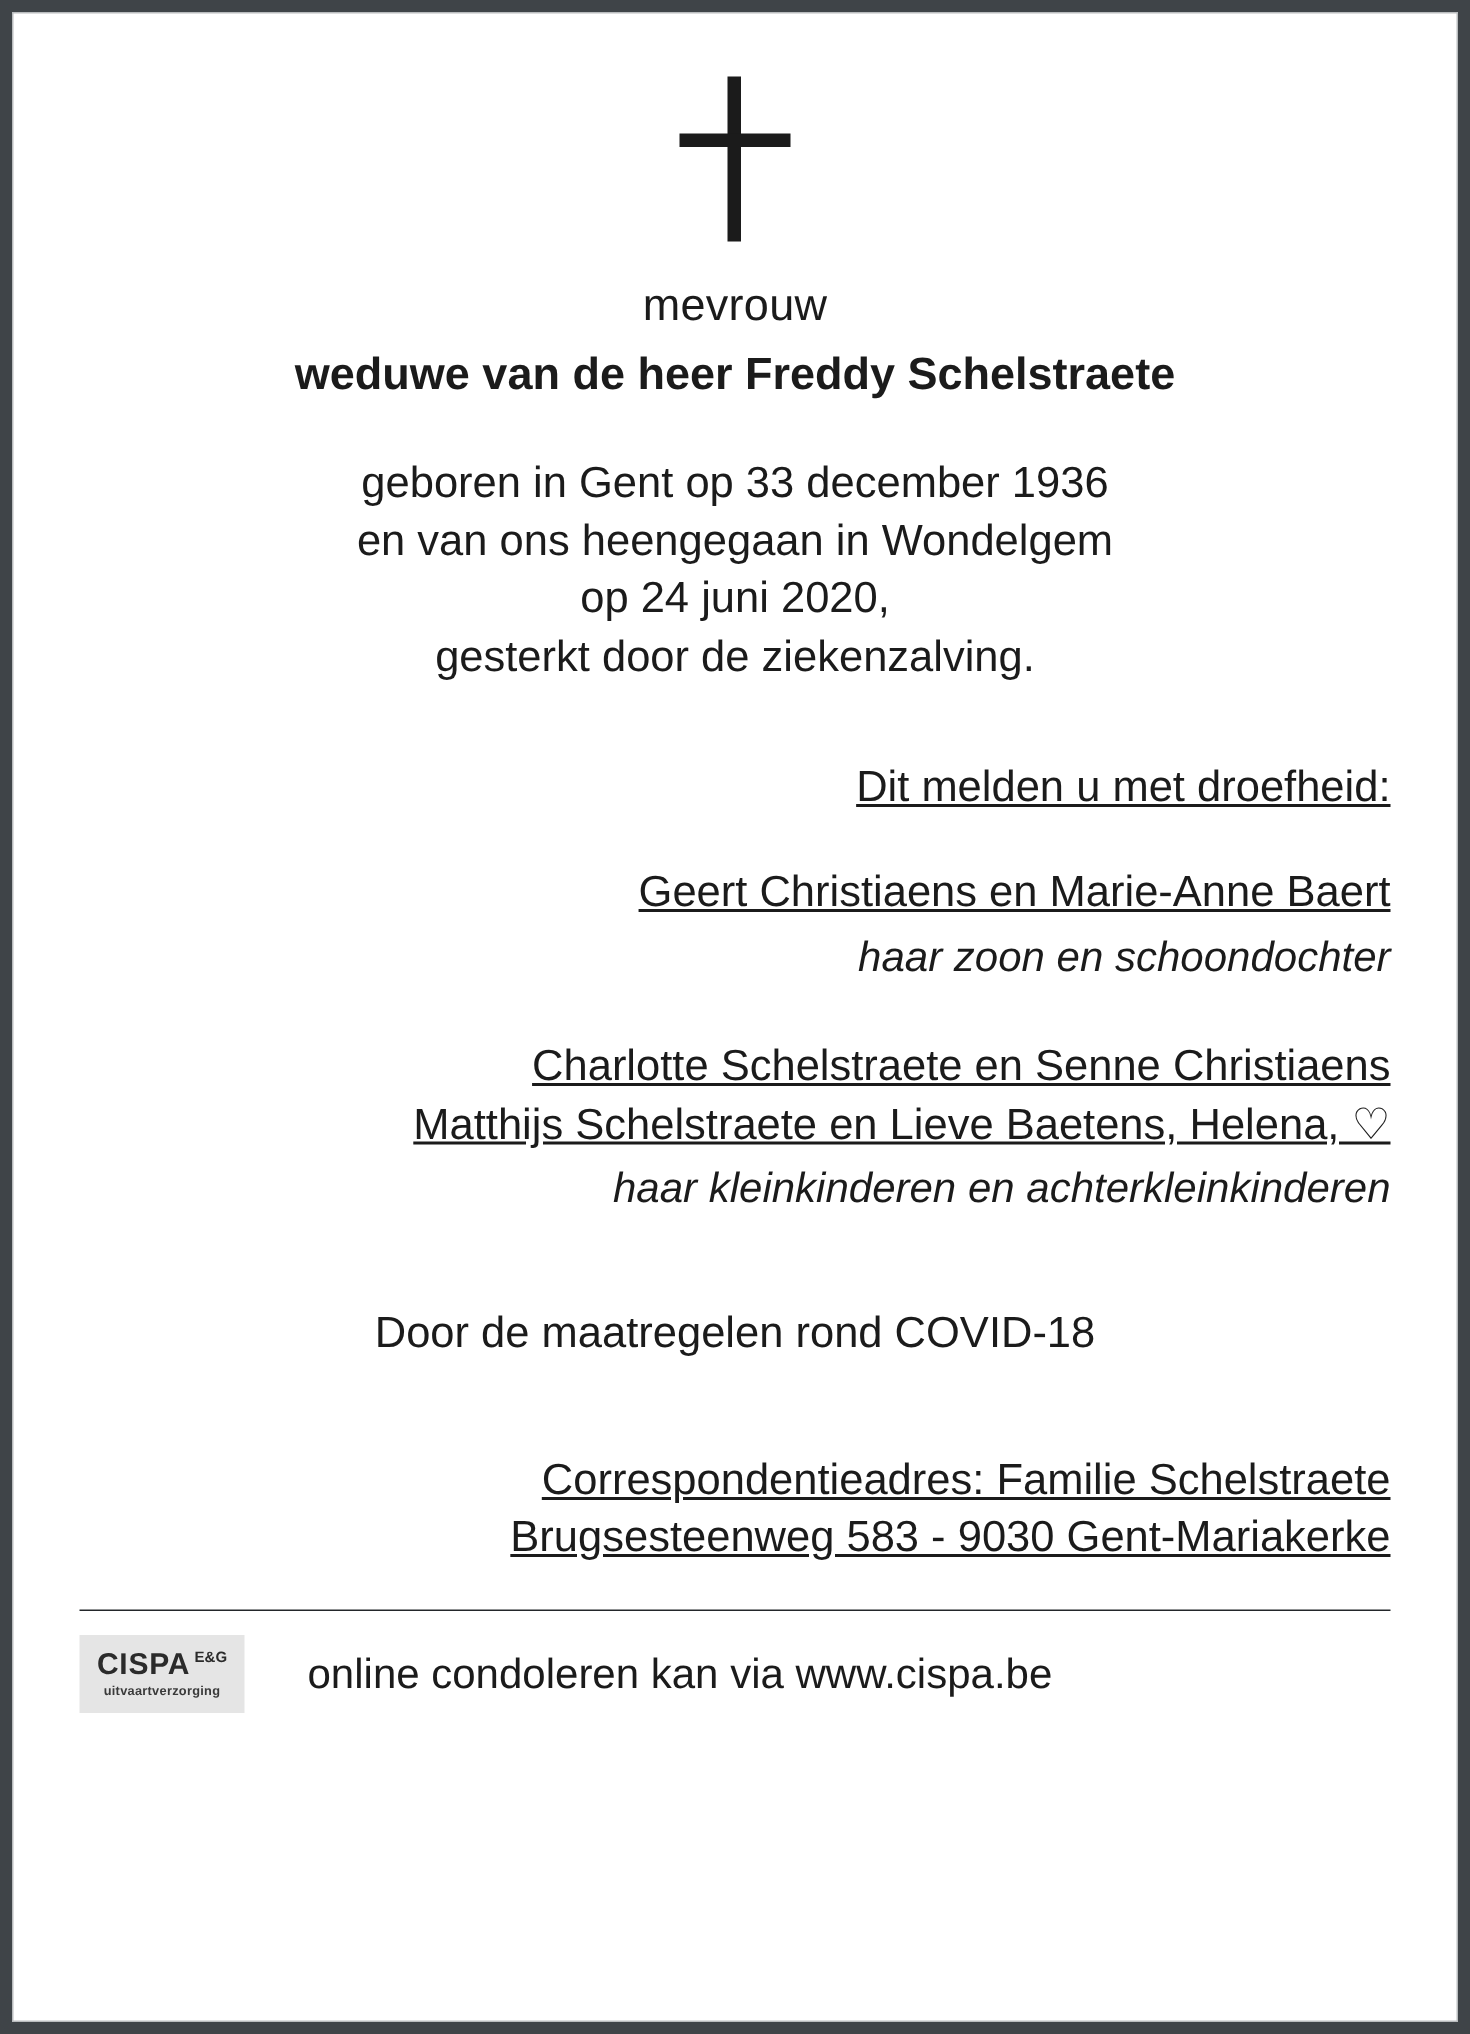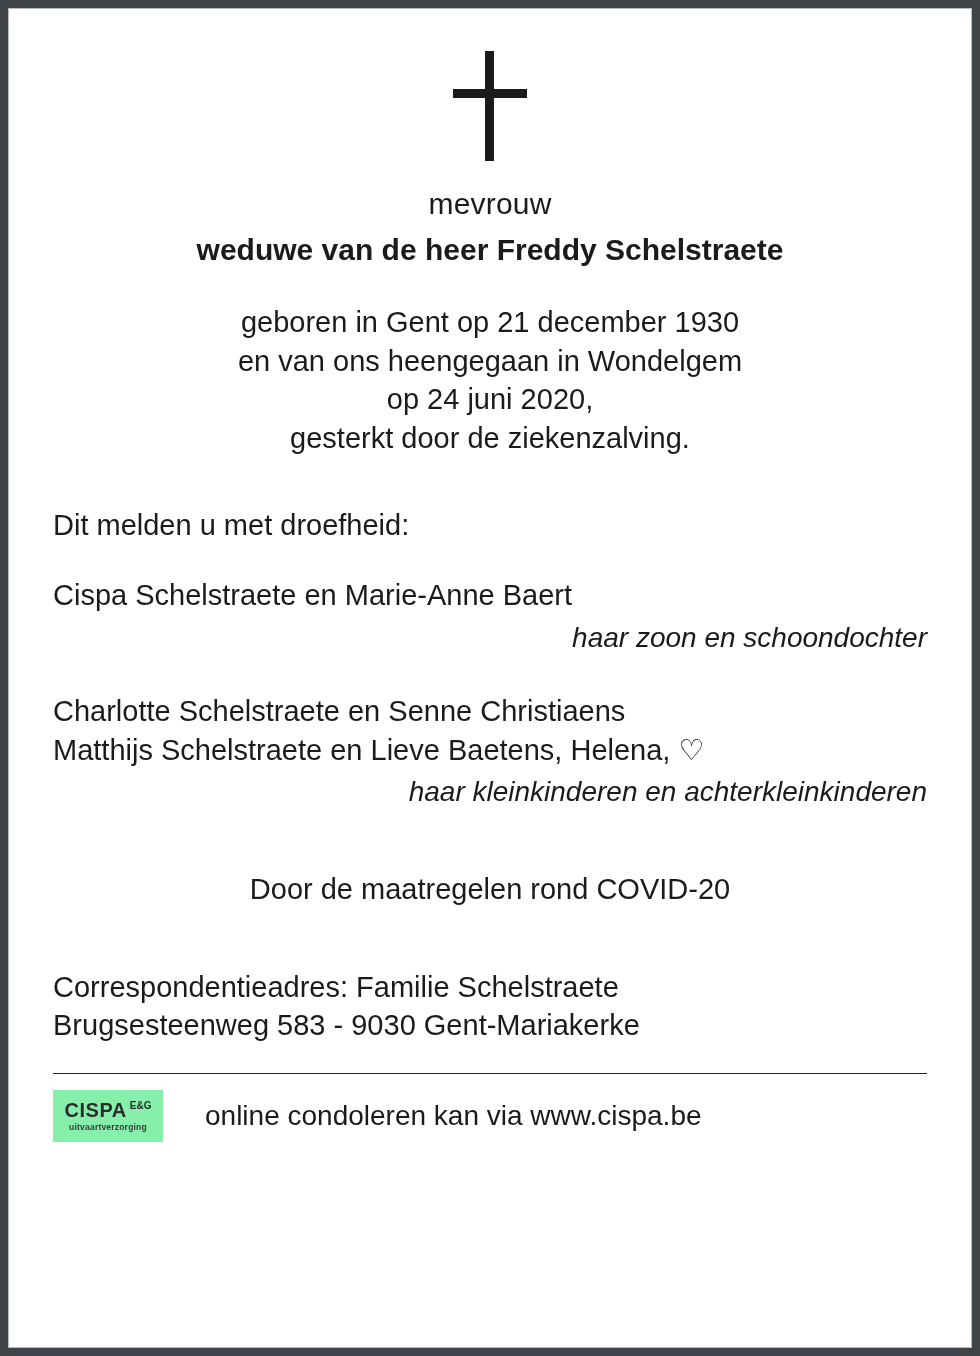--- a/index.html
+++ b/index.html
@@ -54,21 +54,21 @@
   .cross .h {
     position: absolute;
     left: 0;
     top: 38px;
     width: 74px;
     height: 9px;
     background: #1b1b1b;
   }
 
   .center { text-align: center; }
-  .left { text-align: left; }
+  .left { text-align: right; text-decoration: underline; }
   .right { text-align: right; }
 
   .salutation {
     margin-top: 26px;
     font-size: 30px;
     letter-spacing: 0.2px;
   }
   .name {
     margin-top: 14px;
     font-size: 66px;
@@ -122,21 +122,21 @@
   }
   .footer {
     margin-top: 16px;
     display: flex;
     align-items: center;
     gap: 42px;
   }
   .logo {
     width: 110px;
     height: 52px;
-    background: #86efac;
+    background: #e5e5e5;
     display: flex;
     flex-direction: column;
     align-items: center;
     justify-content: center;
     line-height: 1;
   }
   .logo .lrow {
     display: flex;
     align-items: flex-start;
     gap: 3px;
@@ -176,41 +176,41 @@
         <div class="h"></div>
       </div>
     </div>
 
     <div class="center salutation">mevrouw</div>
 
 
     <div class="center spouse">weduwe van de heer Freddy Schelstraete</div>
 
     <div class="center lifedata">
-      <div>geboren in Gent op 21 december 1930</div>
+      <div>geboren in Gent op 33 december 1936</div>
       <div>en van ons heengegaan in Wondelgem</div>
       <div>op 24 juni 2020,</div>
       <div>gesterkt door de ziekenzalving.</div>
     </div>
 
     <div class="left announce">Dit melden u met droefheid:</div>
 
     <div class="family-block">
-      <div class="left">Cispa Schelstraete en Marie-Anne Baert</div>
+      <div class="left">Geert Christiaens en Marie-Anne Baert</div>
       <div class="right relation">haar zoon en schoondochter</div>
     </div>
 
     <div class="family-block2">
       <div class="left">Charlotte Schelstraete en Senne Christiaens</div>
       <div class="left">Matthijs Schelstraete en Lieve Baetens, Helena, ♡</div>
       <div class="right relation">haar kleinkinderen en achterkleinkinderen</div>
     </div>
 
     <div class="center covid">
-      <div>Door de maatregelen rond COVID-20</div>
+      <div>Door de maatregelen rond COVID-18</div>
     </div>
 
     <div class="left correspondence">
       <div>Correspondentieadres: Familie Schelstraete</div>
       <div>Brugsesteenweg 583 - 9030 Gent-Mariakerke</div>
     </div>
 
     <div class="rule"></div>
 
     <div class="footer">

